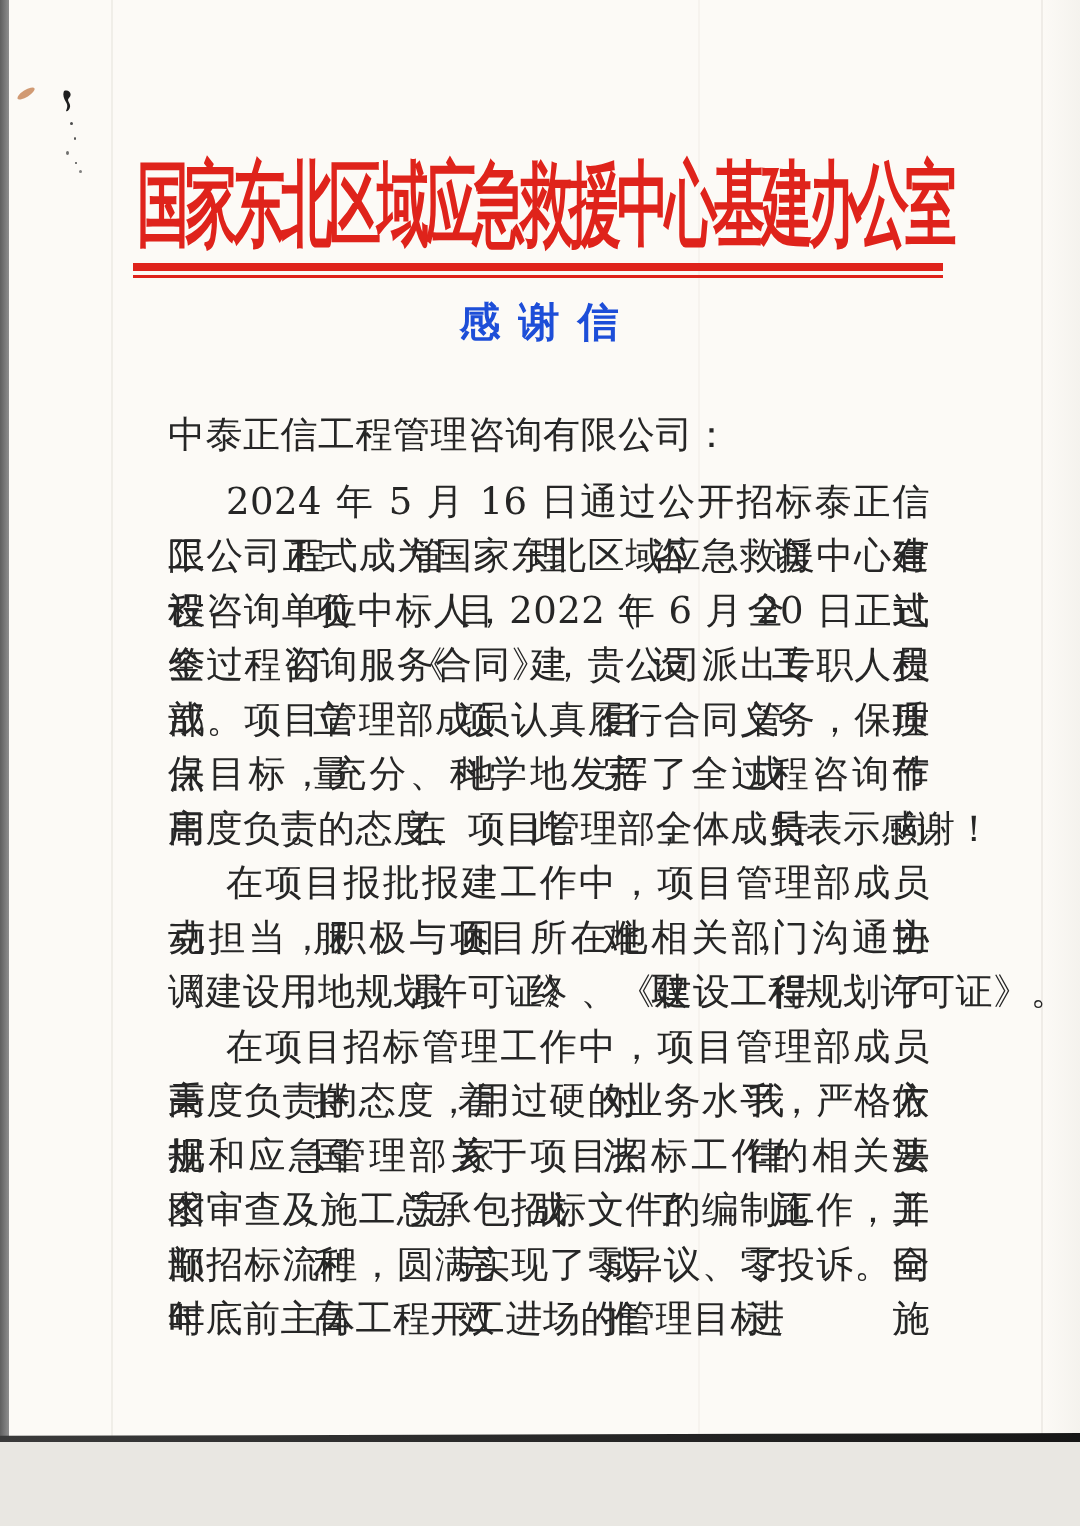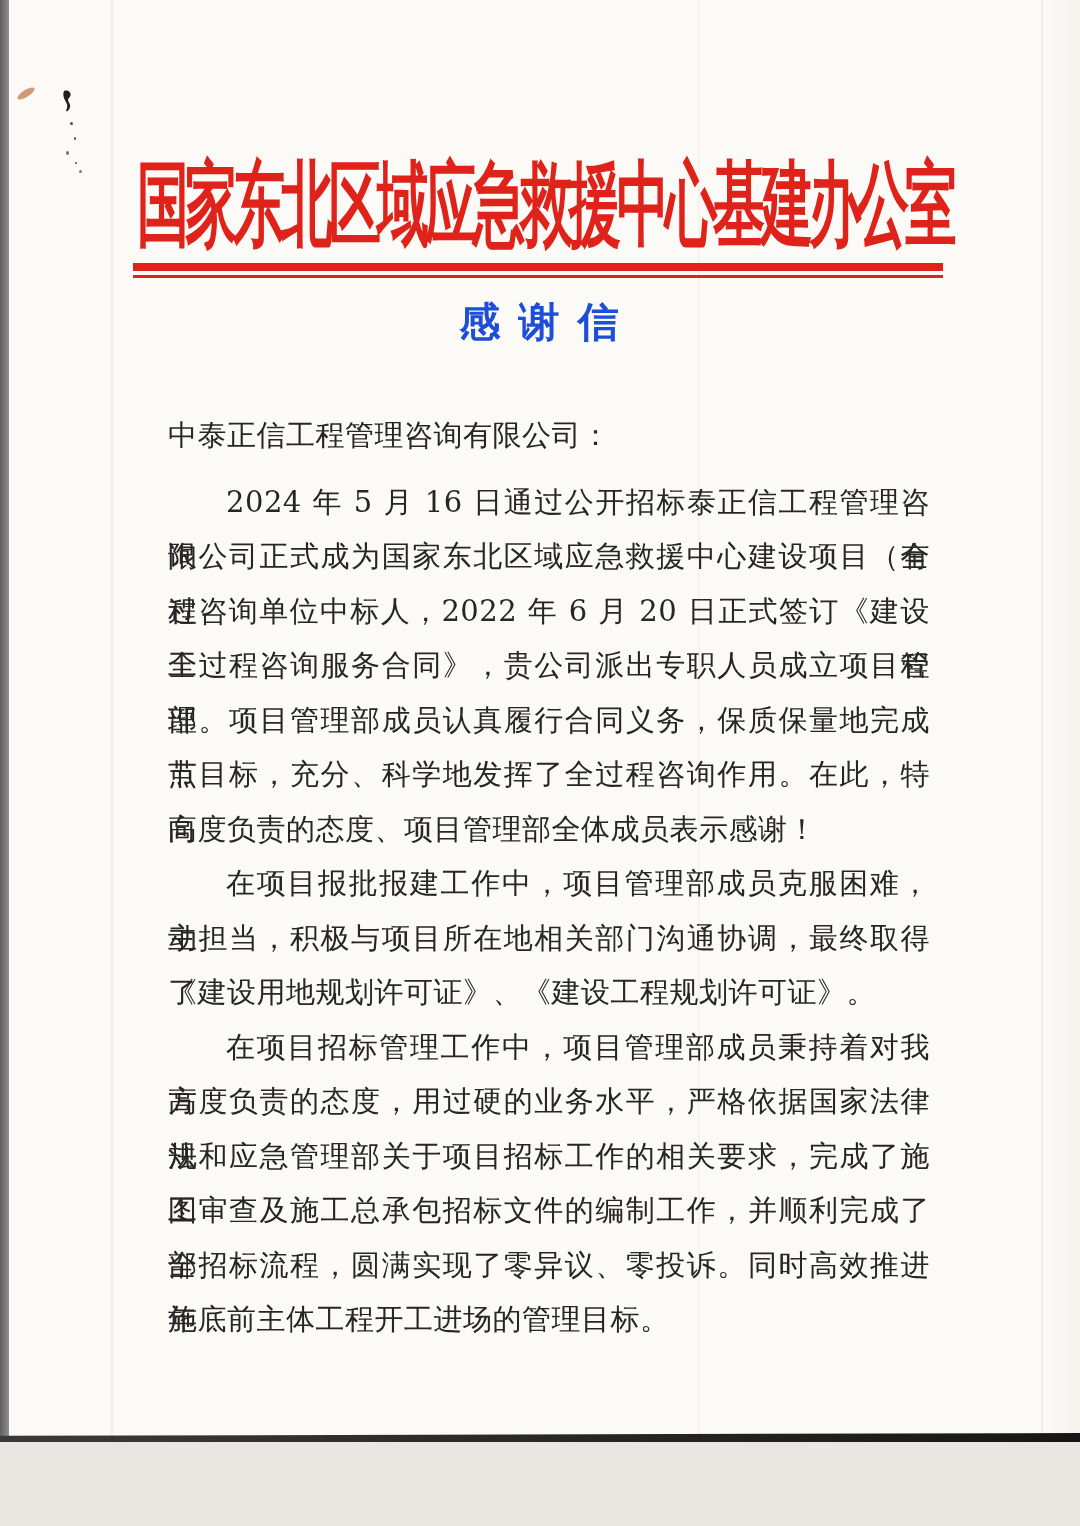--- a/index.html
+++ b/index.html
@@ -65,21 +65,21 @@
     text-align:center;
     color:#1d4ed8;
     font-weight:bold;
     font-size:41px;line-height:46px;
     letter-spacing:2px;
   }
   
   .letter-body{
     position:absolute;left:168px;top:408px;width:762px;
     color:#262626;
-    font-size:29px;
+    font-size:37px;
     letter-spacing:0.5px;
   }
   .body-line{
     line-height:54.5px;height:54.5px;
     white-space:nowrap;
   }
   .body-line.just{
     white-space:normal;
     text-align:justify;text-align-last:justify;text-justify:inter-character;
   }

